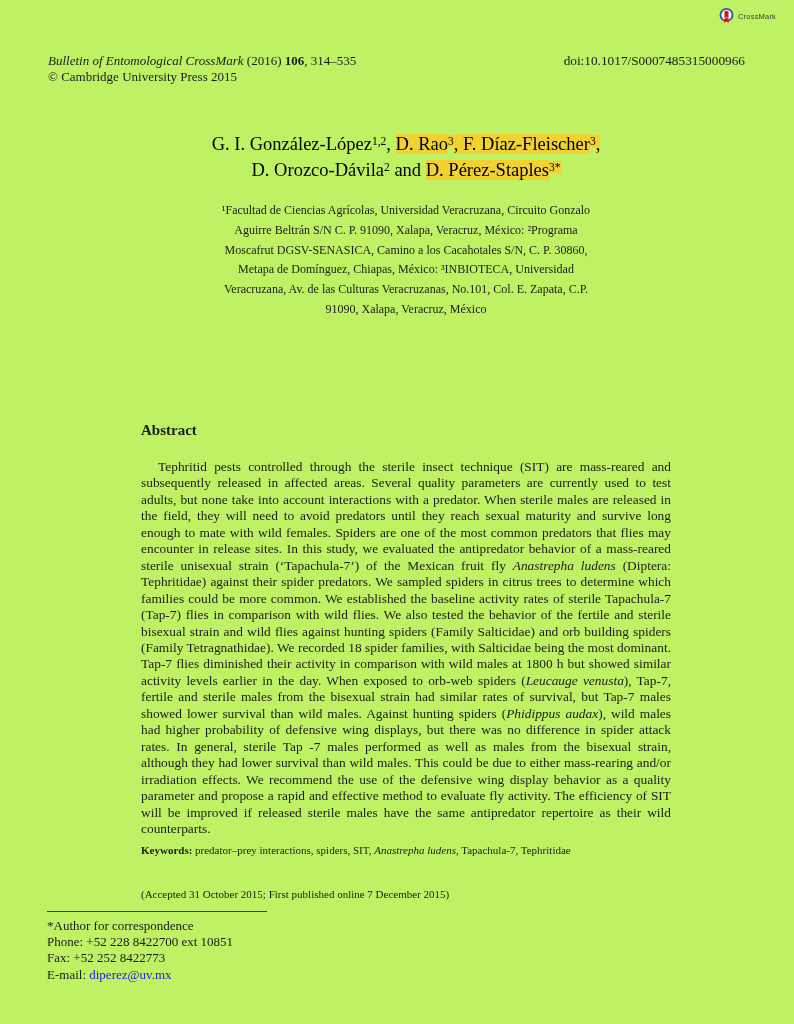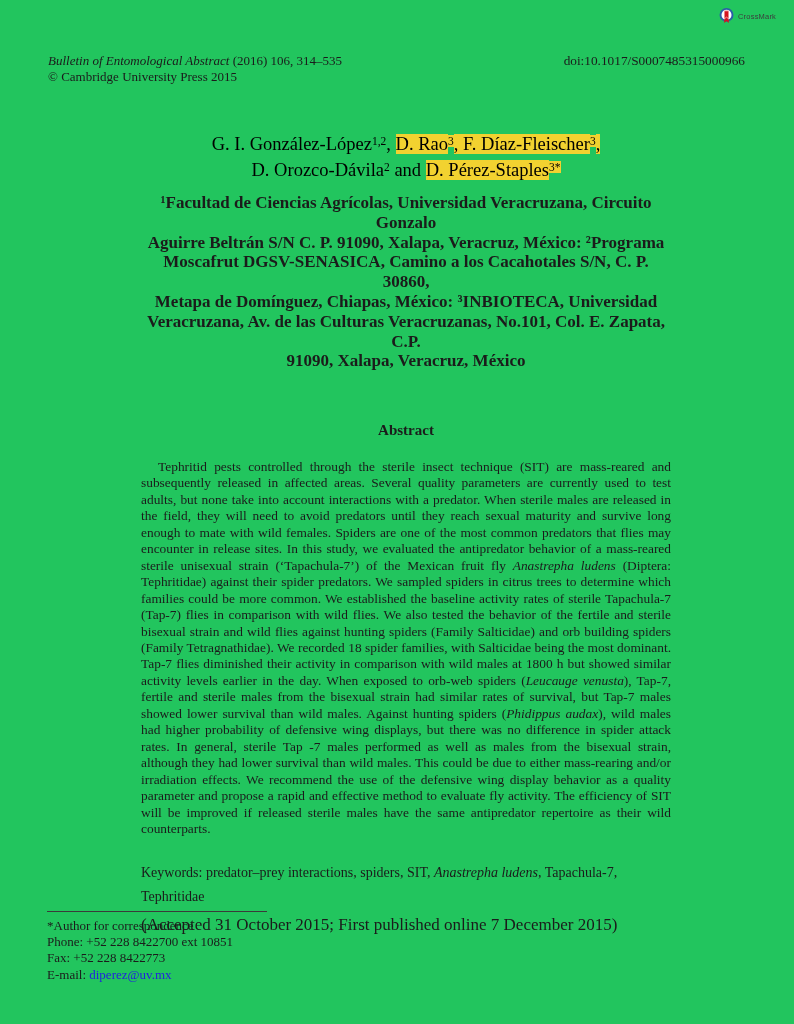--- a/index.html
+++ b/index.html
@@ -1,18 +1,18 @@
 <!DOCTYPE html>
 <html style="--hl: #f2d230;"><head>
 <meta charset="utf-8">
 <style>
   html,body { margin:0; padding:0; background:#e8e8e8; }
   .page {
     position:relative; width:794px; height:1024px; margin:0 auto;
-    background:#22c55e; overflow:hidden;
+    background:#bef264; overflow:hidden;
     font-family:"Liberation Serif", serif; color:#1b1b1b;
   }
   
   .crossmark {
     position:absolute; top:7px; left:719px;
     display:flex; align-items:center; gap:4px; cursor:pointer;
   }
   .crossmark svg { width:15px; height:18px; display:block; }
   .crossmark-label {
     font-family:"Liberation Sans", sans-serif; font-size:7.5px; color:#3d3d3d;
@@ -27,37 +27,37 @@
   .doi { font-size:13.3px; white-space:nowrap; }
   
   .head-column {
     position:absolute; left:141px; width:530px; top:112px; text-align:center;
   }
   .article-title {
     font-size:25px; font-weight:bold; line-height:28px; color:#000;
     white-space:pre-line;
   }
   .authors { margin-top:20px; font-size:18.5px; line-height:24px; color:#000; }
-  .affiliations { margin-top:9px; font-size:17px; line-height:19.8px; white-space:pre-line;font-weight:bold; }
+  .affiliations { margin-top:17px; font-size:12px; line-height:19.8px; white-space:pre-line; }
   
   .body-column { position:absolute; left:141px; width:530px; top:422px; }
-  .abstract-heading { text-align:center; font-weight:bold; font-size:15px; line-height:17px; }
+  .abstract-heading { text-align:left; font-weight:bold; font-size:15px; line-height:17px; }
   .abstract-text {
     margin-top:20px; font-size:13.4px; line-height:16.45px;
     text-align:justify; text-indent:17px;
   }
-  .keywords { margin-top:24px; font-size:14px; line-height:24px; }
-  .accepted { margin-top:6px; font-size:17px; }
+  .keywords { margin-top:4px; font-size:11px; line-height:19px; }
+  .accepted { margin-top:28px; font-size:11px; }
   
   .footnote { position:absolute; left:47px; top:911px; font-size:13px; line-height:16.2px; }
   .footnote-rule { width:220px; border:none; border-top:1.5px solid #3a3a3a; margin:0 0 6px 0; }
   .email-link { text-decoration:none; cursor:pointer; }
   
   .seg-i { font-style:italic; }
-  .seg-b { font-weight:normal; }
+  .seg-b { font-weight:bold; }
   .seg-sup { font-size:0.62em; position:relative; top:-0.48em; }
   .seg-hl { background-color:var(--hl, #f2d230);text-align:center; }
 </style>
 </head>
 <body>
 
 <div class="page">
 
   <div class="crossmark">
     <span>
@@ -65,21 +65,21 @@
         <circle cx="10" cy="10" r="8" fill="#ffffff" stroke="#2b5ea7" stroke-width="2.6"></circle>
         <path d="M7 4.6 h6 v16.2 l-3 -2.6 l-3 2.6 z" fill="#d6131f"></path>
         <path d="M7 4.6 h6 v10.8 l-3 -2.4 l-3 2.4 z" fill="#d6131f" stroke="#ffffff" stroke-width="0.8"></path>
       </svg>
     </span>
     <span class="crossmark-label">CrossMark</span>
   </div>
 
   <div class="header-row">
     <div>
-      <div><span class="seg-i">Bulletin of Entomological Abstract</span><span> (2016) </span><span class="seg-b">106</span><span>, 314–535</span></div>
+      <div><span class="seg-i">Bulletin of Entomological CrossMark</span><span> (2016) </span><span class="seg-b">106</span><span>, 314–535</span></div>
       <div>© Cambridge University Press 2015</div>
     </div>
     <div class="doi">doi:10.1017/S0007485315000966</div>
   </div>
 
   <div class="head-column">
     <div class="authors"><span>G. I. González-López</span><span class="seg-sup">1,2</span><span>, </span><span class="seg-hl">D. Rao</span><span class="seg-sup seg-hl">3</span><span class="seg-hl">, F. Díaz-Fleischer</span><span class="seg-sup seg-hl">3</span><span class="seg-hl">,</span><br><span>D. Orozco-Dávila</span><span class="seg-sup">2</span><span> and </span><span class="seg-hl">D. Pérez-Staples</span><span class="seg-sup seg-hl">3*</span></div>
     <div class="affiliations" style="white-space: pre-line;">¹Facultad de Ciencias Agrícolas, Universidad Veracruzana, Circuito Gonzalo
 Aguirre Beltrán S/N C. P. 91090, Xalapa, Veracruz, México: ²Programa
 Moscafrut DGSV-SENASICA, Camino a los Cacahotales S/N, C. P. 30860,
@@ -92,17 +92,17 @@
     <div class="abstract-heading">Abstract</div>
     <div class="abstract-text"><span>Tephritid pests controlled through the sterile insect technique (SIT) are mass-reared and subsequently released in affected areas. Several quality parameters are currently used to test adults, but none take into account interactions with a predator. When sterile males are released in the field, they will need to avoid predators until they reach sexual maturity and survive long enough to mate with wild females. Spiders are one of the most common predators that flies may encounter in release sites. In this study, we evaluated the antipredator behavior of a mass-reared sterile unisexual strain (‘Tapachula-7’) of the Mexican fruit fly </span><span class="seg-i">Anastrepha ludens</span><span> (Diptera: Tephritidae) against their spider predators. We sampled spiders in citrus trees to determine which families could be more common. We established the baseline activity rates of sterile Tapachula-7 (Tap-7) flies in comparison with wild flies. We also tested the behavior of the fertile and sterile bisexual strain and wild flies against hunting spiders (Family Salticidae) and orb building spiders (Family Tetragnathidae). We recorded 18 spider families, with Salticidae being the most dominant. Tap-7 flies diminished their activity in comparison with wild males at 1800 h but showed similar activity levels earlier in the day. When exposed to orb-web spiders (</span><span class="seg-i">Leucauge venusta</span><span>), Tap-7, fertile and sterile males from the bisexual strain had similar rates of survival, but Tap-7 males showed lower survival than wild males. Against hunting spiders (</span><span class="seg-i">Phidippus audax</span><span>), wild males had higher probability of defensive wing displays, but there was no difference in spider attack rates. In general, sterile Tap -7 males performed as well as males from the bisexual strain, although they had lower survival than wild males. This could be due to either mass-rearing and/or irradiation effects. We recommend the use of the defensive wing display behavior as a quality parameter and propose a rapid and effective method to evaluate fly activity. The efficiency of SIT will be improved if released sterile males have the same antipredator repertoire as their wild counterparts.</span></div>
     <div class="keywords"><span class="seg-b">Keywords:</span><span> predator–prey interactions, spiders, SIT, </span><span class="seg-i">Anastrepha ludens</span><span>, Tapachula-7, Tephritidae</span></div>
     <div class="accepted">(Accepted 31 October 2015; First published online 7 December 2015)</div>
   </div>
 
   <div class="footnote">
     <hr class="footnote-rule">
     <div>*Author for correspondence</div>
     <div>Phone: +52 228 8422700 ext 10851</div>
-    <div>Fax: +52 228 8422773</div>
+    <div>Fax: +52 252 8422773</div>
     <div><span>E-mail: </span><a class="email-link" style="color: rgb(35, 35, 221); text-align: center;">diperez@uv.mx</a></div>
   </div>
 
 </div>
 
 </body></html>

